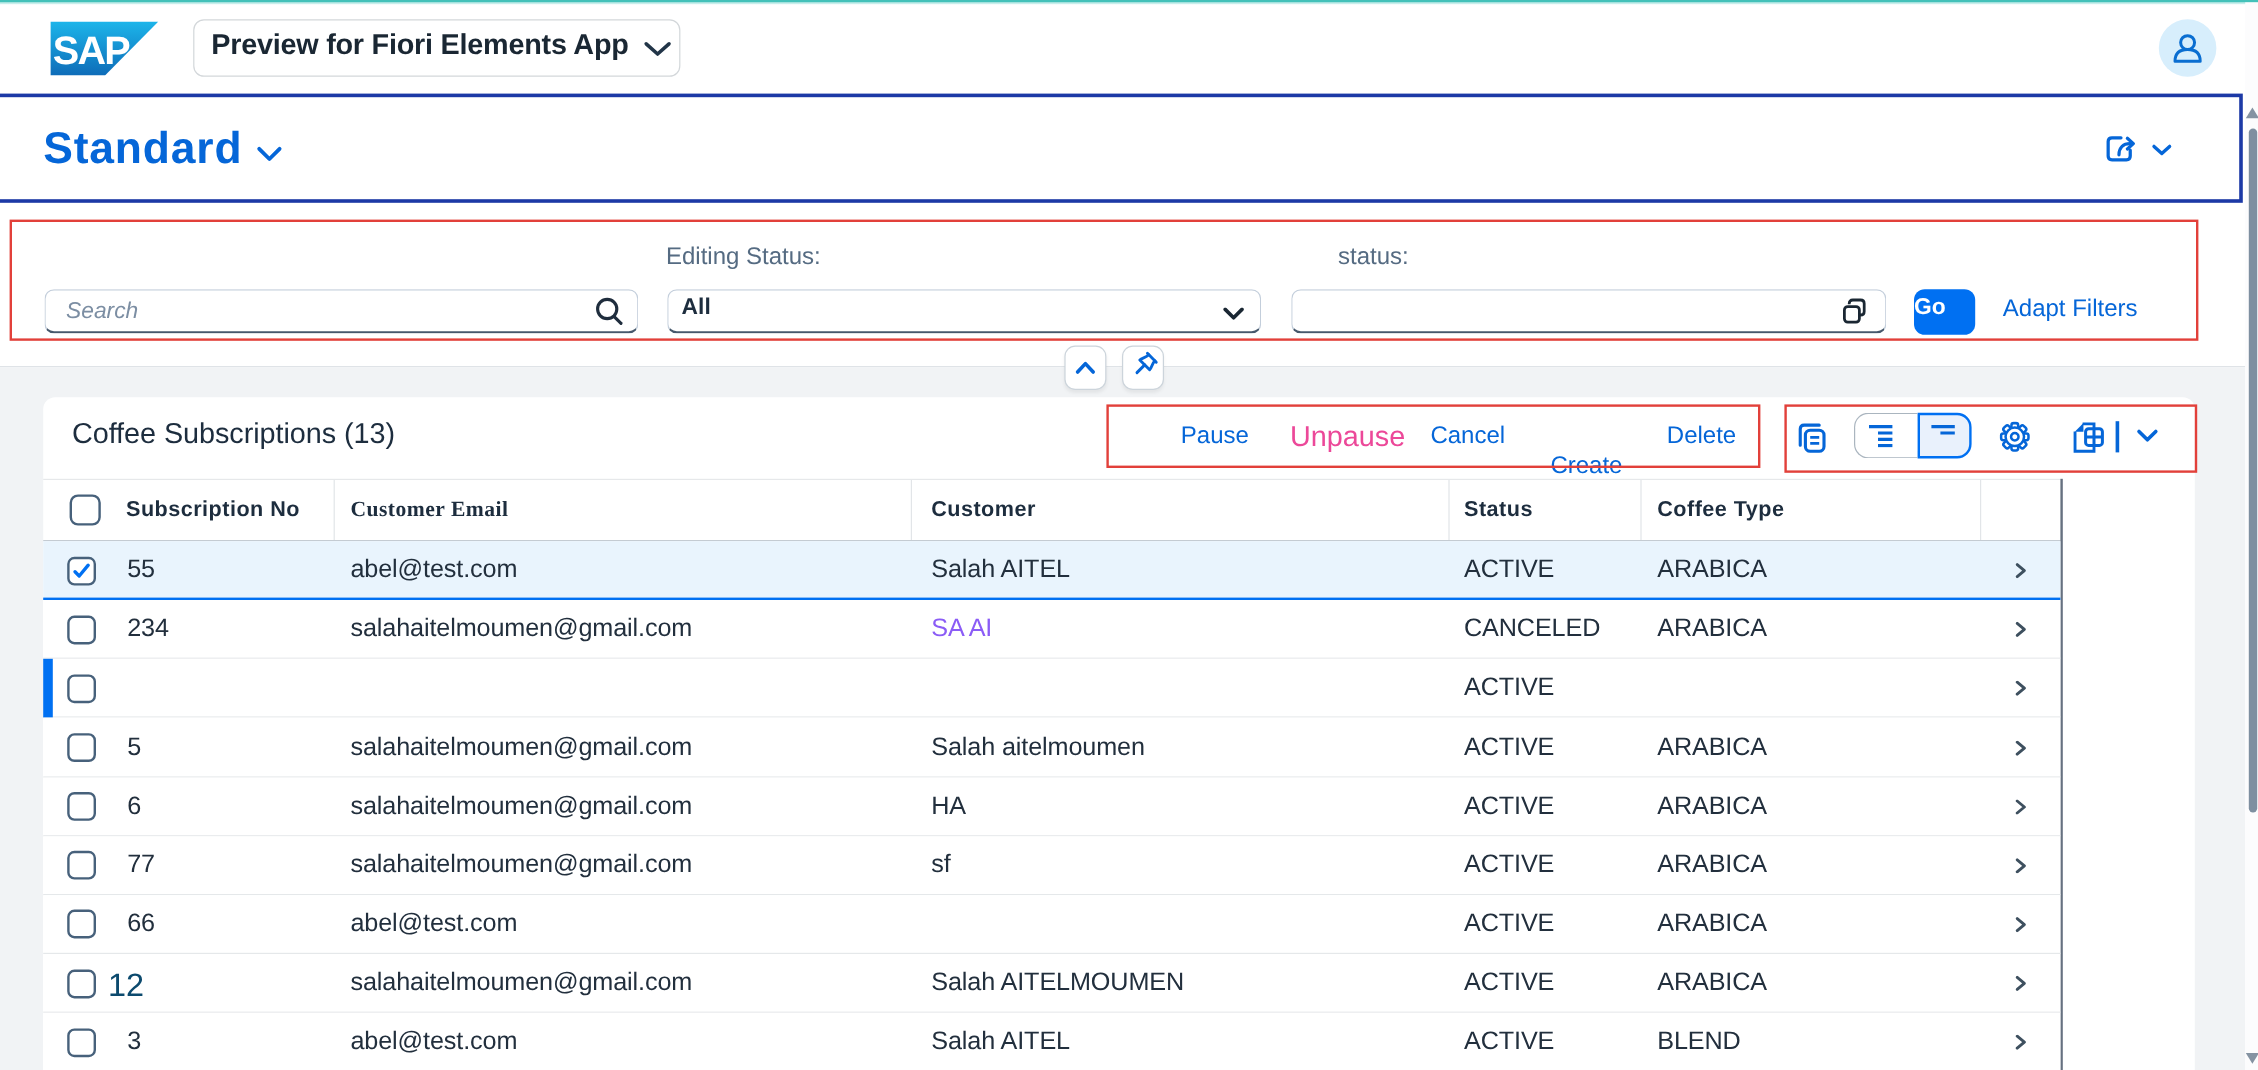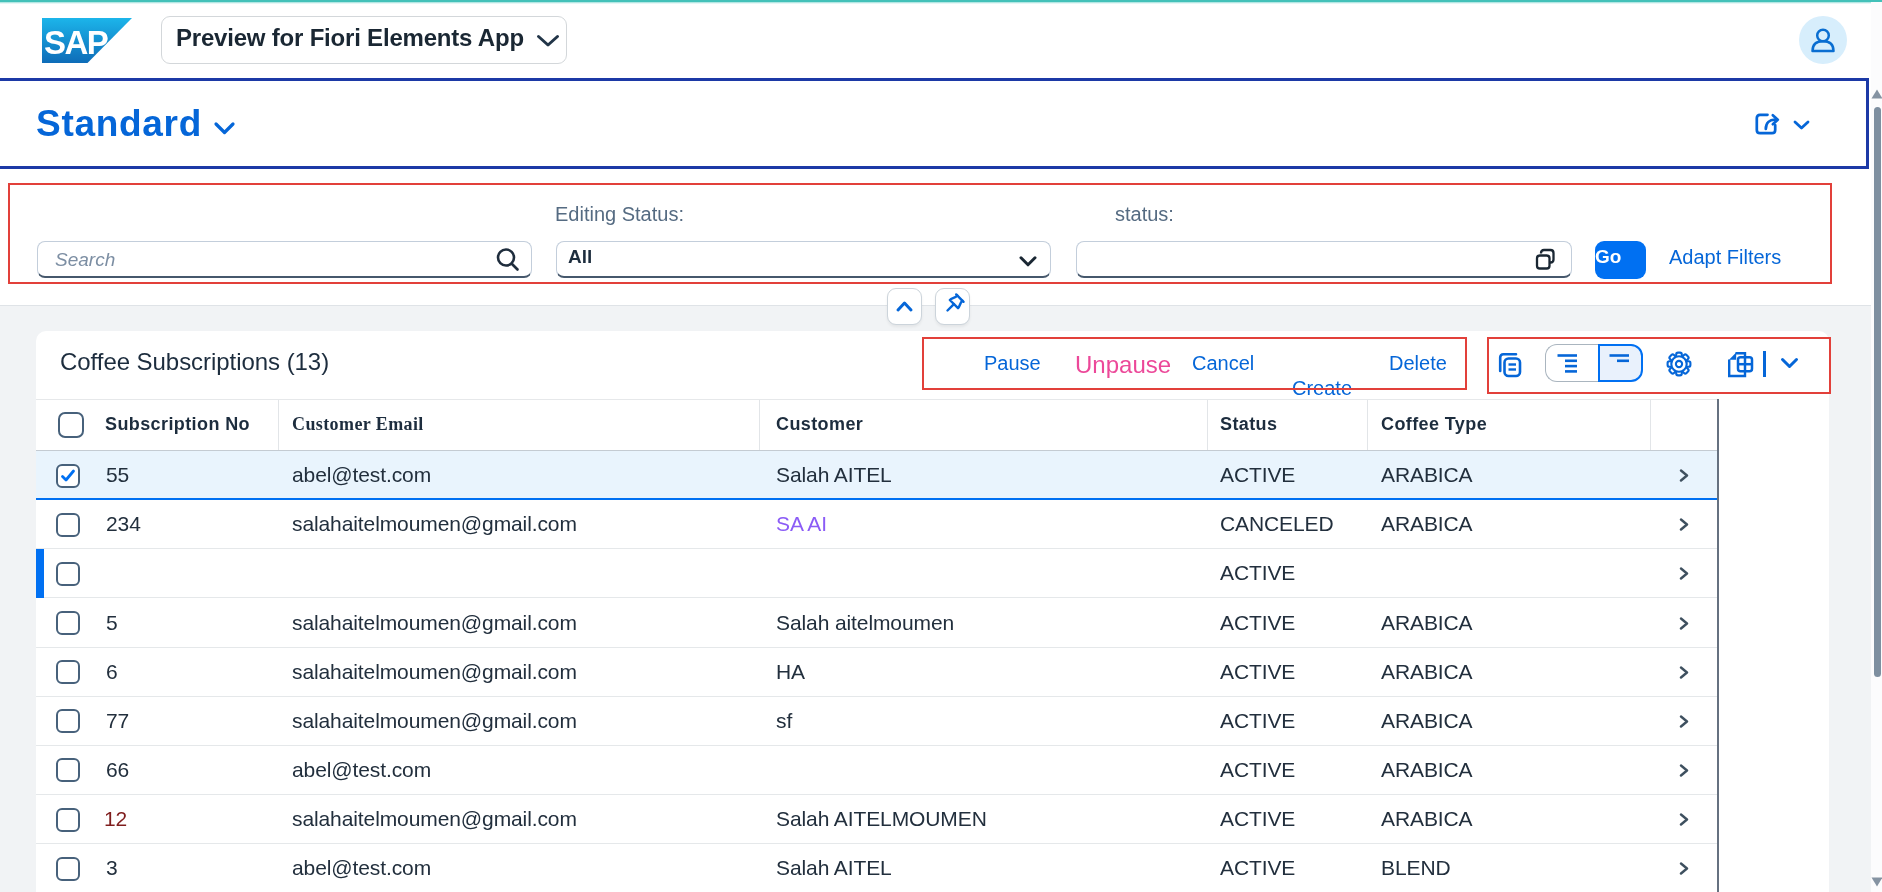--- a/index.html
+++ b/index.html
@@ -249,21 +249,21 @@
     <div class="abs" style="left:56px;top:758.4749999999999px;width:24px;height:24px;border:2px solid #47617b;border-radius:6px;background:#fff;"></div>
     <div class="abs" style="left:106px;top:758.9749999999999px;font-size:21px;line-height:1;letter-spacing:-0.1px;color:#222f3d;">66</div>
     <div class="abs" style="left:292px;top:758.9749999999999px;font-size:21px;line-height:1;letter-spacing:-0.1px;color:#222f3d;">abel@test.com</div>
     <div class="abs" style="left:1220px;top:758.9749999999999px;font-size:21px;line-height:1;letter-spacing:-0.1px;color:#222f3d;">ACTIVE</div>
     <div class="abs" style="left:1381px;top:758.9749999999999px;font-size:21px;line-height:1;letter-spacing:-0.1px;color:#222f3d;">ARABICA</div>
     <svg class="abs" style="left:1679px;top:763.9749999999999px;" width="10" height="13" viewBox="0 0 10 13">
       <polyline points="2,1.5 8,6.5 2,11.5" fill="none" stroke="#3e505f" stroke-width="2.4" stroke-linecap="round" stroke-linejoin="round"></polyline>
     </svg>
     <div class="abs" style="left:36px;top:795.0499999999998px;width:1681px;height:49.15px;background:#fff;border-bottom:1px solid #e5e8ea;"></div>
     <div class="abs" style="left:56px;top:807.6249999999999px;width:24px;height:24px;border:2px solid #47617b;border-radius:6px;background:#fff;"></div>
-    <div class="abs" style="left:104px;top:808.1249999999999px;font-size:21px;line-height:1;letter-spacing:-0.1px;color:#7f1d1d;">12</div>
+    <div class="abs" style="left:90px;top:808.1249999999999px;font-size:27px;line-height:1;letter-spacing:-0.1px;color:#0c4a6e;">12</div>
     <div class="abs" style="left:292px;top:808.1249999999999px;font-size:21px;line-height:1;letter-spacing:-0.1px;color:#222f3d;">salahaitelmoumen@gmail.com</div>
     <div class="abs" style="left:776px;top:808.1249999999999px;font-size:21px;line-height:1;letter-spacing:-0.1px;color:#222f3d;">Salah AITELMOUMEN</div>
     <div class="abs" style="left:1220px;top:808.1249999999999px;font-size:21px;line-height:1;letter-spacing:-0.1px;color:#222f3d;">ACTIVE</div>
     <div class="abs" style="left:1381px;top:808.1249999999999px;font-size:21px;line-height:1;letter-spacing:-0.1px;color:#222f3d;">ARABICA</div>
     <svg class="abs" style="left:1679px;top:813.1249999999999px;" width="10" height="13" viewBox="0 0 10 13">
       <polyline points="2,1.5 8,6.5 2,11.5" fill="none" stroke="#3e505f" stroke-width="2.4" stroke-linecap="round" stroke-linejoin="round"></polyline>
     </svg>
     <div class="abs" style="left:36px;top:844.1999999999998px;width:1681px;height:49.15px;background:#fff;border-bottom:1px solid #e5e8ea;"></div>
     <div class="abs" style="left:56px;top:856.7749999999999px;width:24px;height:24px;border:2px solid #47617b;border-radius:6px;background:#fff;"></div>
     <div class="abs" style="left:106px;top:857.2749999999999px;font-size:21px;line-height:1;letter-spacing:-0.1px;color:#222f3d;">3</div>

